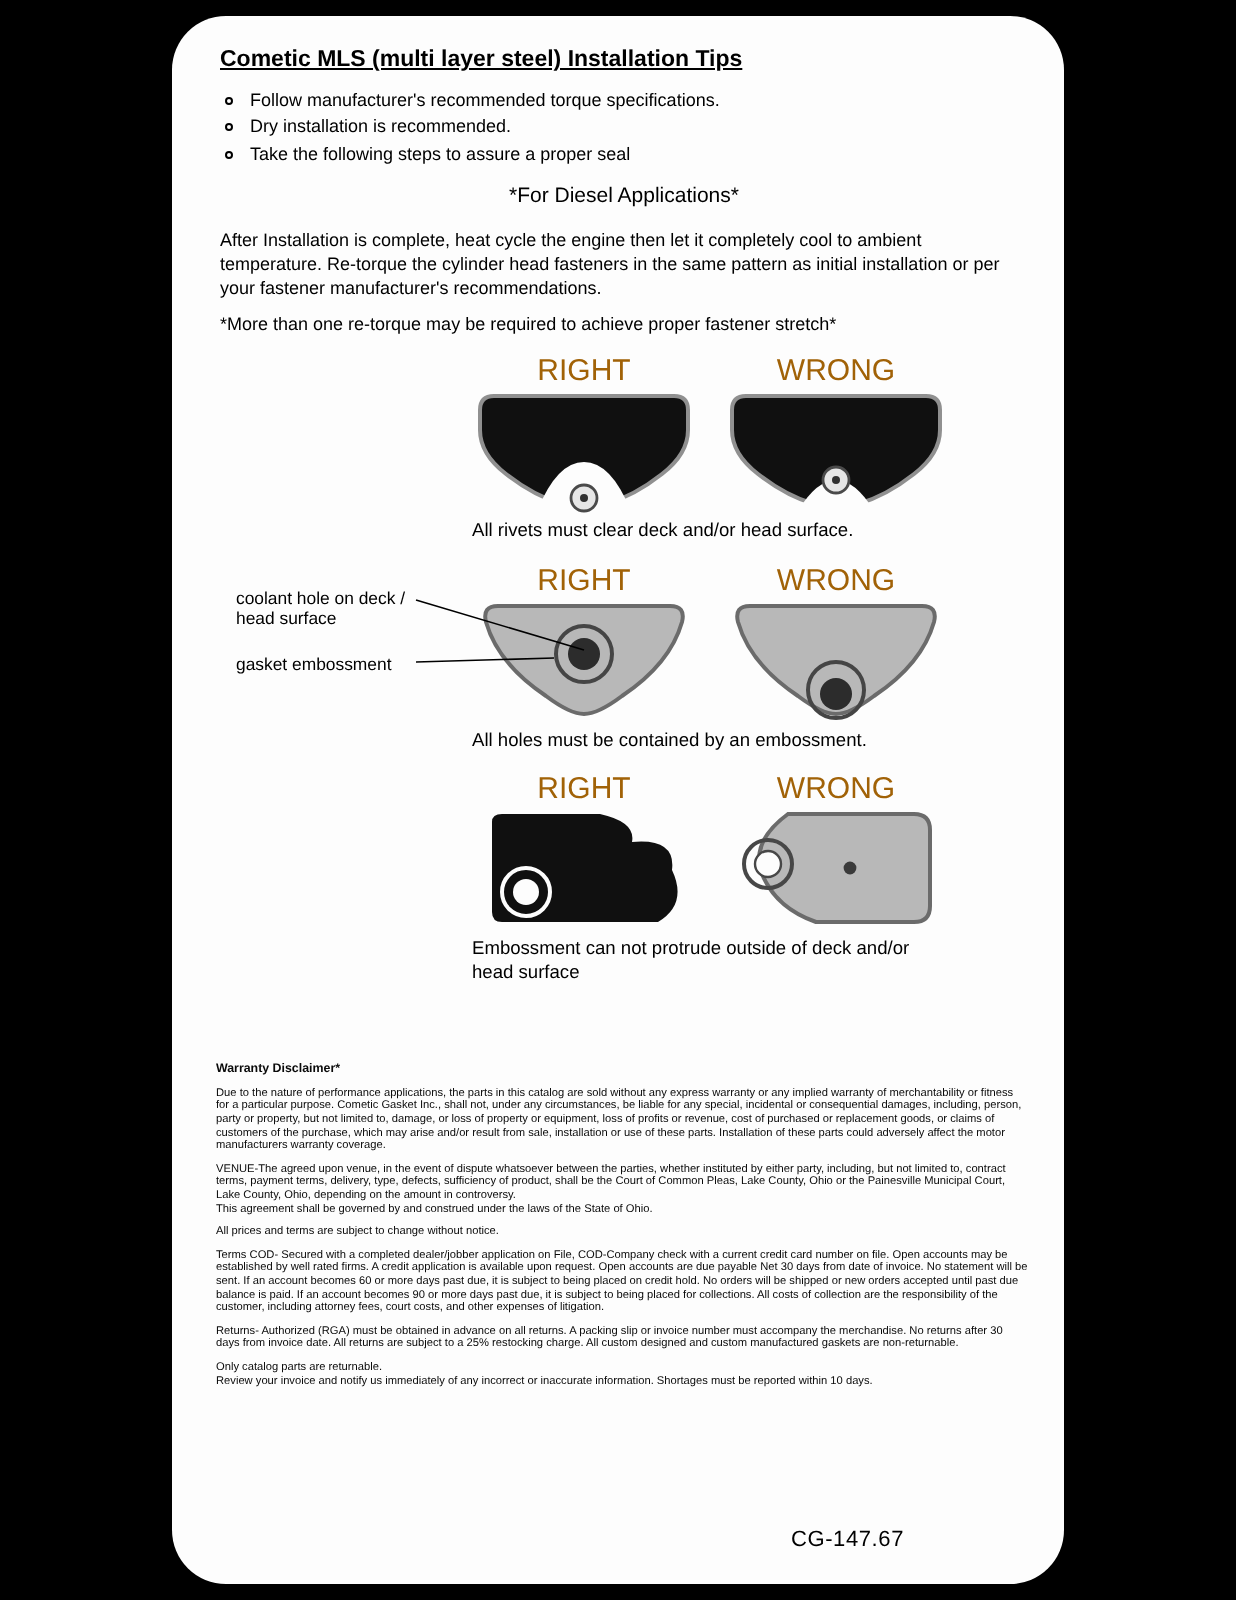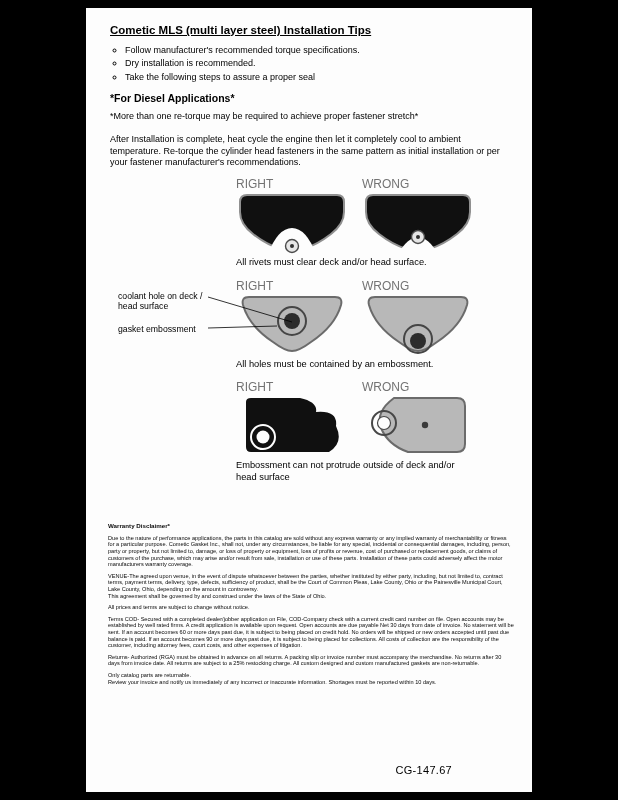--- a/index.html
+++ b/index.html
@@ -11,20 +11,21 @@
     font-family: "Liberation Sans", sans-serif;
     color: #000;
   }
   .page {
     position: absolute;
     left: 86px; top: 8px;
     width: 446px; height: 784px;
     background: #fdfdfd;
     box-sizing: border-box;
     padding: 14px 18px 14px 22px;
+    border-radius: 27px;
   }
   .title {
     font-size: 11.5px;
     font-weight: bold;
     text-decoration: underline;
     margin: 2px 0 9px 2px;
   }
   ul { margin: 0; }
   .bullets {
     list-style: circle;
@@ -36,40 +37,41 @@
   .sub-bullets {
     list-style: disc;
     padding-left: 31px;
     font-size: 9px;
     line-height: 1.2;
     margin-top: 1px;
   }
   .sub-bullets > li { margin-bottom: 2.5px; }
   .diesel-heading {
     font-size: 10.5px;
-    font-weight: bold;
+    font-weight: normal;
     margin: 10px 0 0 2px;
+    text-align: center;
   }
   .para {
     font-size: 9px;
     line-height: 1.3;
     margin: 5px 0 0 2px;
     width: 400px;
   }
   .para-gap { margin-top: 11px; }
   .note { margin-top: 7px; }
 
   .diagrams { margin: 8px 0 0 128px; width: 238px; }
   .diagram-row { position: relative; margin-bottom: 10px; }
   .labels { display: flex; gap: 14px; margin-bottom: 1px; }
   .labels span {
     width: 112px;
-    text-align: left;
-    font-size: 12px;
-    color: #737373;
+    text-align: center;
+    font-size: 15px;
+    color: #a16207;
   }
   .images { display: flex; gap: 14px; }
   .images svg { display: block; }
   .caption { font-size: 9.3px; line-height: 1.25; margin: 3px 0 0 0; width: 238px; }
 
   .ann {
     position: absolute;
     left: -118px;
     width: 92px;
     font-size: 8.7px;
@@ -105,22 +107,22 @@
 
   <h1 class="title">Cometic MLS (multi layer steel) Installation Tips</h1>
 
   <ul class="bullets">
     <li>Follow manufacturer's recommended torque specifications.</li>
     <li>Dry installation is recommended.</li>
     <li>Take the following steps to assure a proper seal</li>
   </ul>
 
   <h2 class="diesel-heading">*For Diesel Applications*</h2>
+  <p class="para para-gap">After Installation is complete, heat cycle the engine then let it completely cool to ambient temperature. Re-torque the cylinder head fasteners in the same pattern as initial installation or per your fastener manufacturer's recommendations.</p>
   <p class="para note">*More than one re-torque may be required to achieve proper fastener stretch*</p>
-  <p class="para para-gap">After Installation is complete, heat cycle the engine then let it completely cool to ambient temperature. Re-torque the cylinder head fasteners in the same pattern as initial installation or per your fastener manufacturer's recommendations.</p>
 
   <div class="diagrams">
 
     <div class="diagram-row">
       <div class="labels">
         <span>RIGHT</span>
         <span>WRONG</span>
       </div>
       <div class="images">
         <svg width="112" height="62" viewBox="0 0 112 62">

